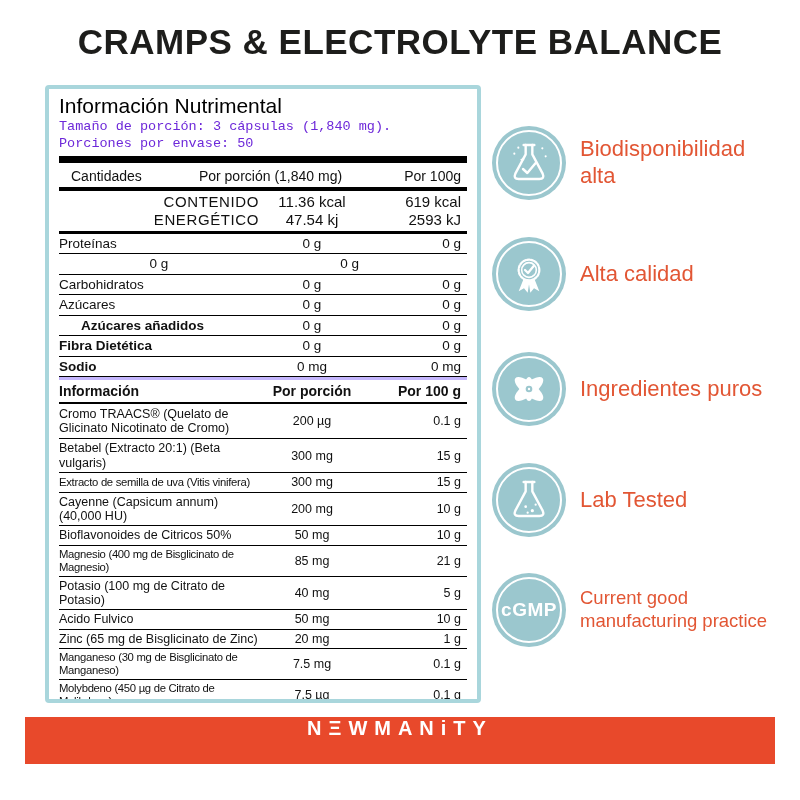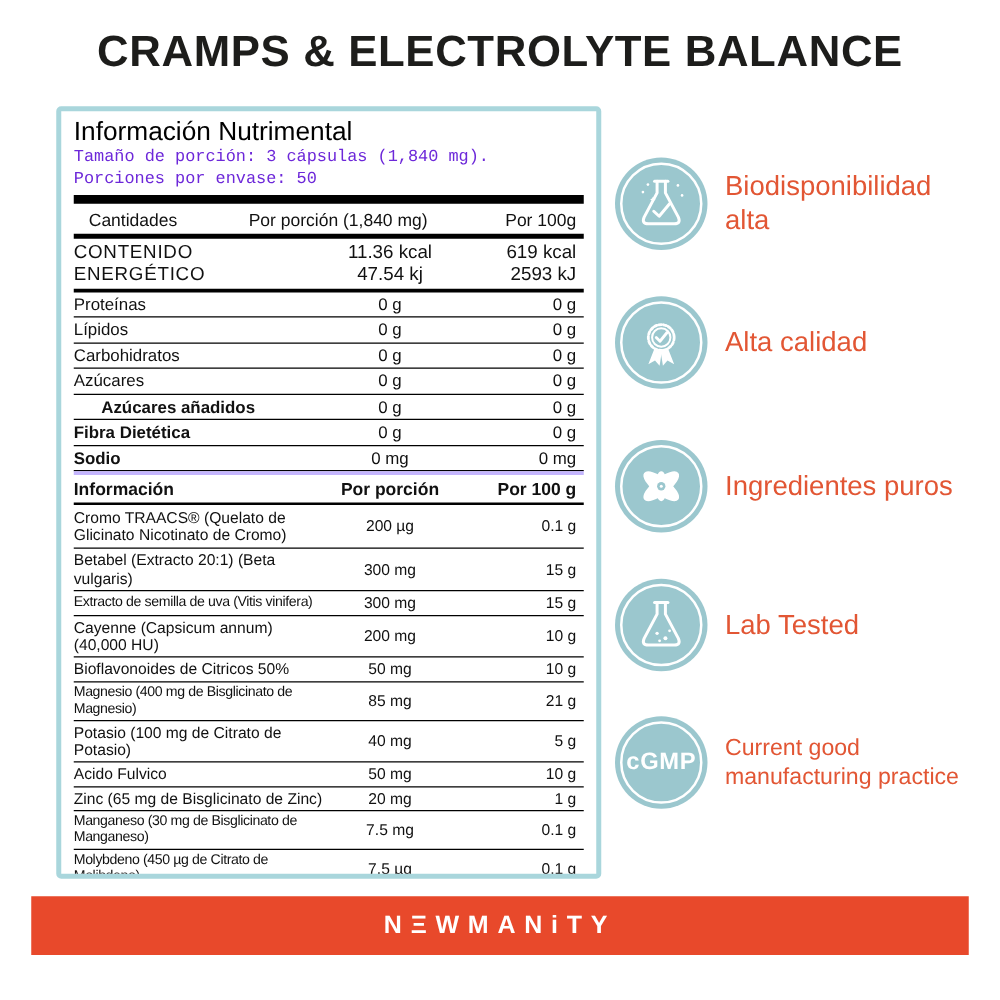--- a/index.html
+++ b/index.html
@@ -20,21 +20,21 @@
   .bar4{height:4px;background:#000;}
   .bar3{height:3px;background:#000;}
 
   .grid{display:grid;grid-template-columns:200px 106px 1fr;align-items:center;}
   .hdr1{grid-template-columns:105px 1fr 90px;font-size:14px;padding:3px 0;}
   .hdr1 .c1{padding-left:12px;}
   .c2{text-align:center;}
   .c3{text-align:right;padding-right:6px;}
 
   .energy{padding:2px 0;}
-  .energy .c1{font-size:15px;letter-spacing:.6px;line-height:1.2;}
+  .energy .c1{font-size:15px;letter-spacing:.6px;line-height:1.2;text-align:right;}
   .energy .c2,.energy .c3{font-size:15px;line-height:1.2;}
 
   .row{font-size:13.5px;line-height:1.15;padding:2px 0;border-bottom:1.5px solid #000;}
   .row.bold .c1{font-weight:bold;}
   .row.indent .c1{padding-left:22px;}
 
   .hdr2{font-size:14px;font-weight:bold;border-top:3px solid #c4b5fd;
         border-bottom:2px solid #000;padding:3px 0;}
 
   .irow{font-size:12.5px;line-height:1.15;padding:2px 0;border-bottom:1.5px solid #000;}
@@ -46,21 +46,21 @@
   .circle{width:74px;height:74px;border-radius:50%;background:#9bc7ce;
           position:relative;flex:0 0 auto;display:flex;align-items:center;justify-content:center;}
   .circle::after{content:"";position:absolute;inset:4px;border:2.5px solid #fff;border-radius:50%;}
   .circle svg{width:48px;height:48px;}
   .cgmp-text{color:#fff;font-weight:bold;font-size:19px;letter-spacing:.5px;}
   .b-label{color:#e25634;font-size:22px;line-height:1.22;width:205px;}
   .b-label.small{font-size:18.5px;}
 
   
   .brandbar{position:absolute;left:25px;top:717px;width:750px;height:47px;
-            background:#e8492b;display:flex;align-items:center;justify-content:center;}
+            background:#e8492b;display:flex;align-items:flex-start;justify-content:center;}
   .logo{color:#fff;font-size:20px;font-weight:bold;letter-spacing:7px;}
 </style>
 </head>
 <body>
 
 <div id="stage">
 
   <div class="title">CRAMPS &amp; ELECTROLYTE BALANCE</div>
 
   <div class="panel">
@@ -90,21 +90,20 @@
       </div>
     </div>
     <div class="bar3"></div>
 
     <div class="grid row">
       <div class="c1">Proteínas</div>
         <div class="c2">0 g</div>
         <div class="c3">0 g</div>
     </div>
     <div class="grid row">
-      <div class="c1">Lípidos</div>
         <div class="c2">0 g</div>
         <div class="c3">0 g</div>
     </div>
     <div class="grid row">
       <div class="c1">Carbohidratos</div>
         <div class="c2">0 g</div>
         <div class="c3">0 g</div>
     </div>
     <div class="grid row">
       <div class="c1">Azúcares</div>

